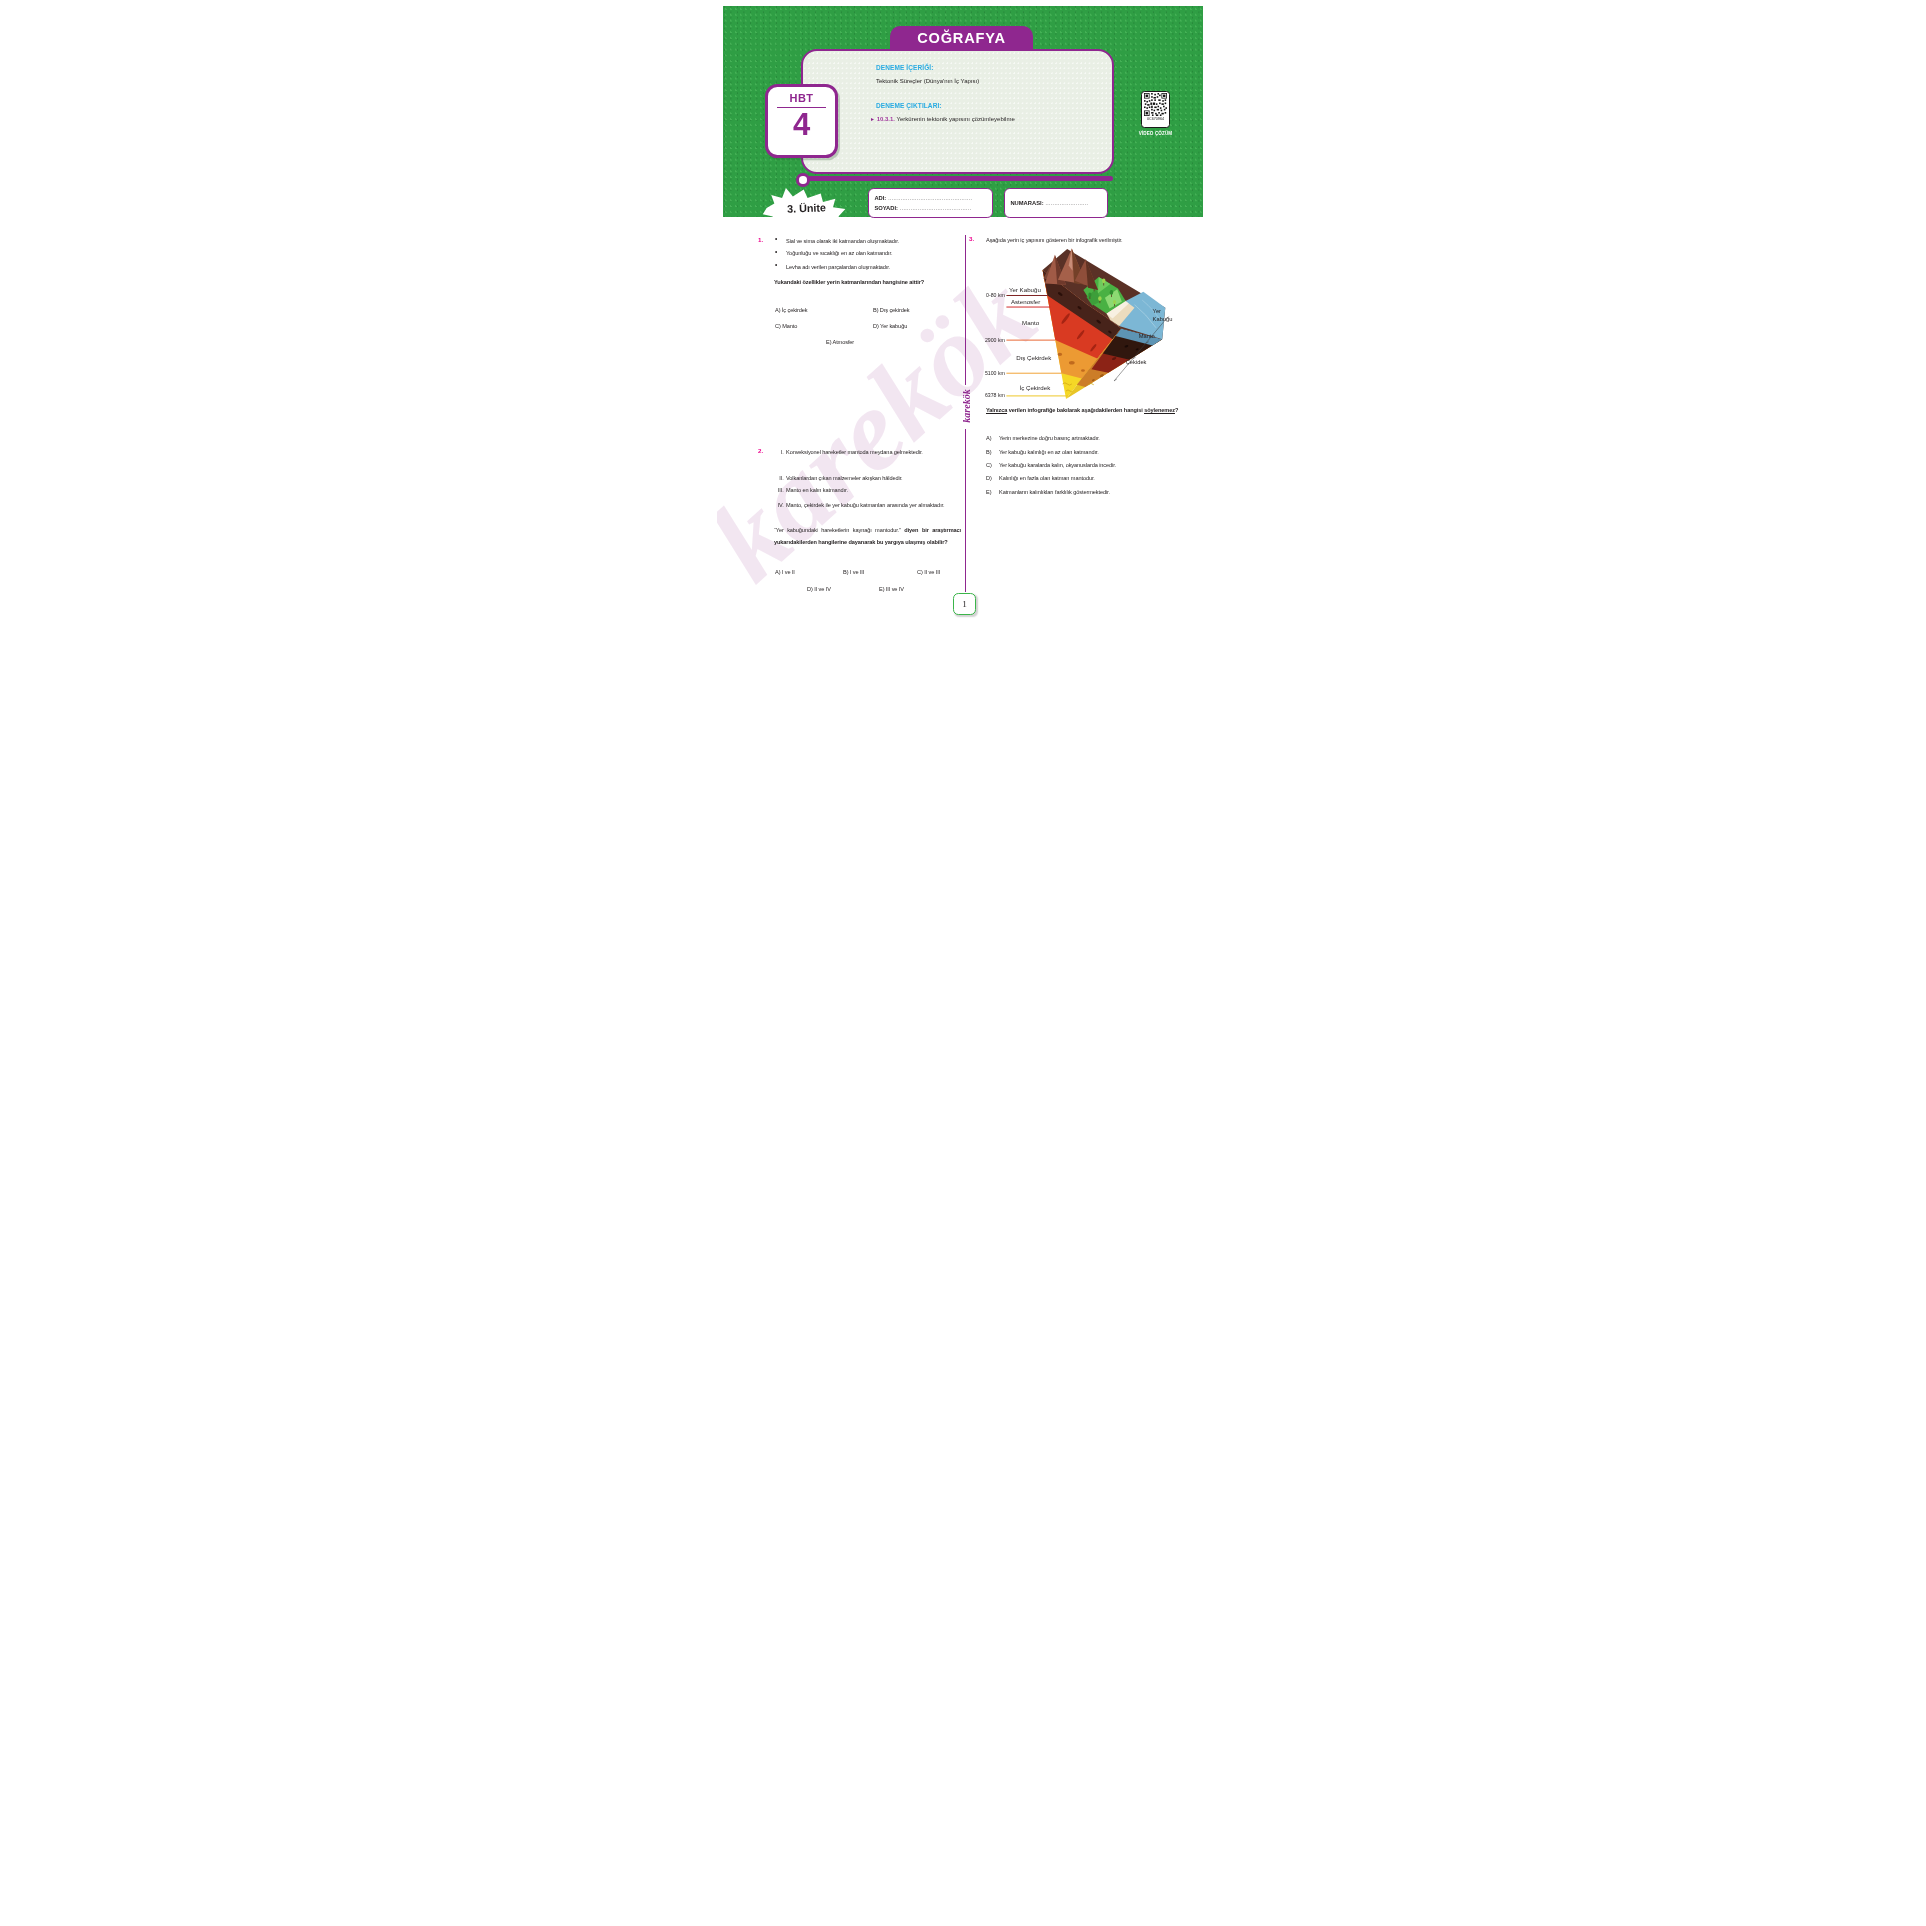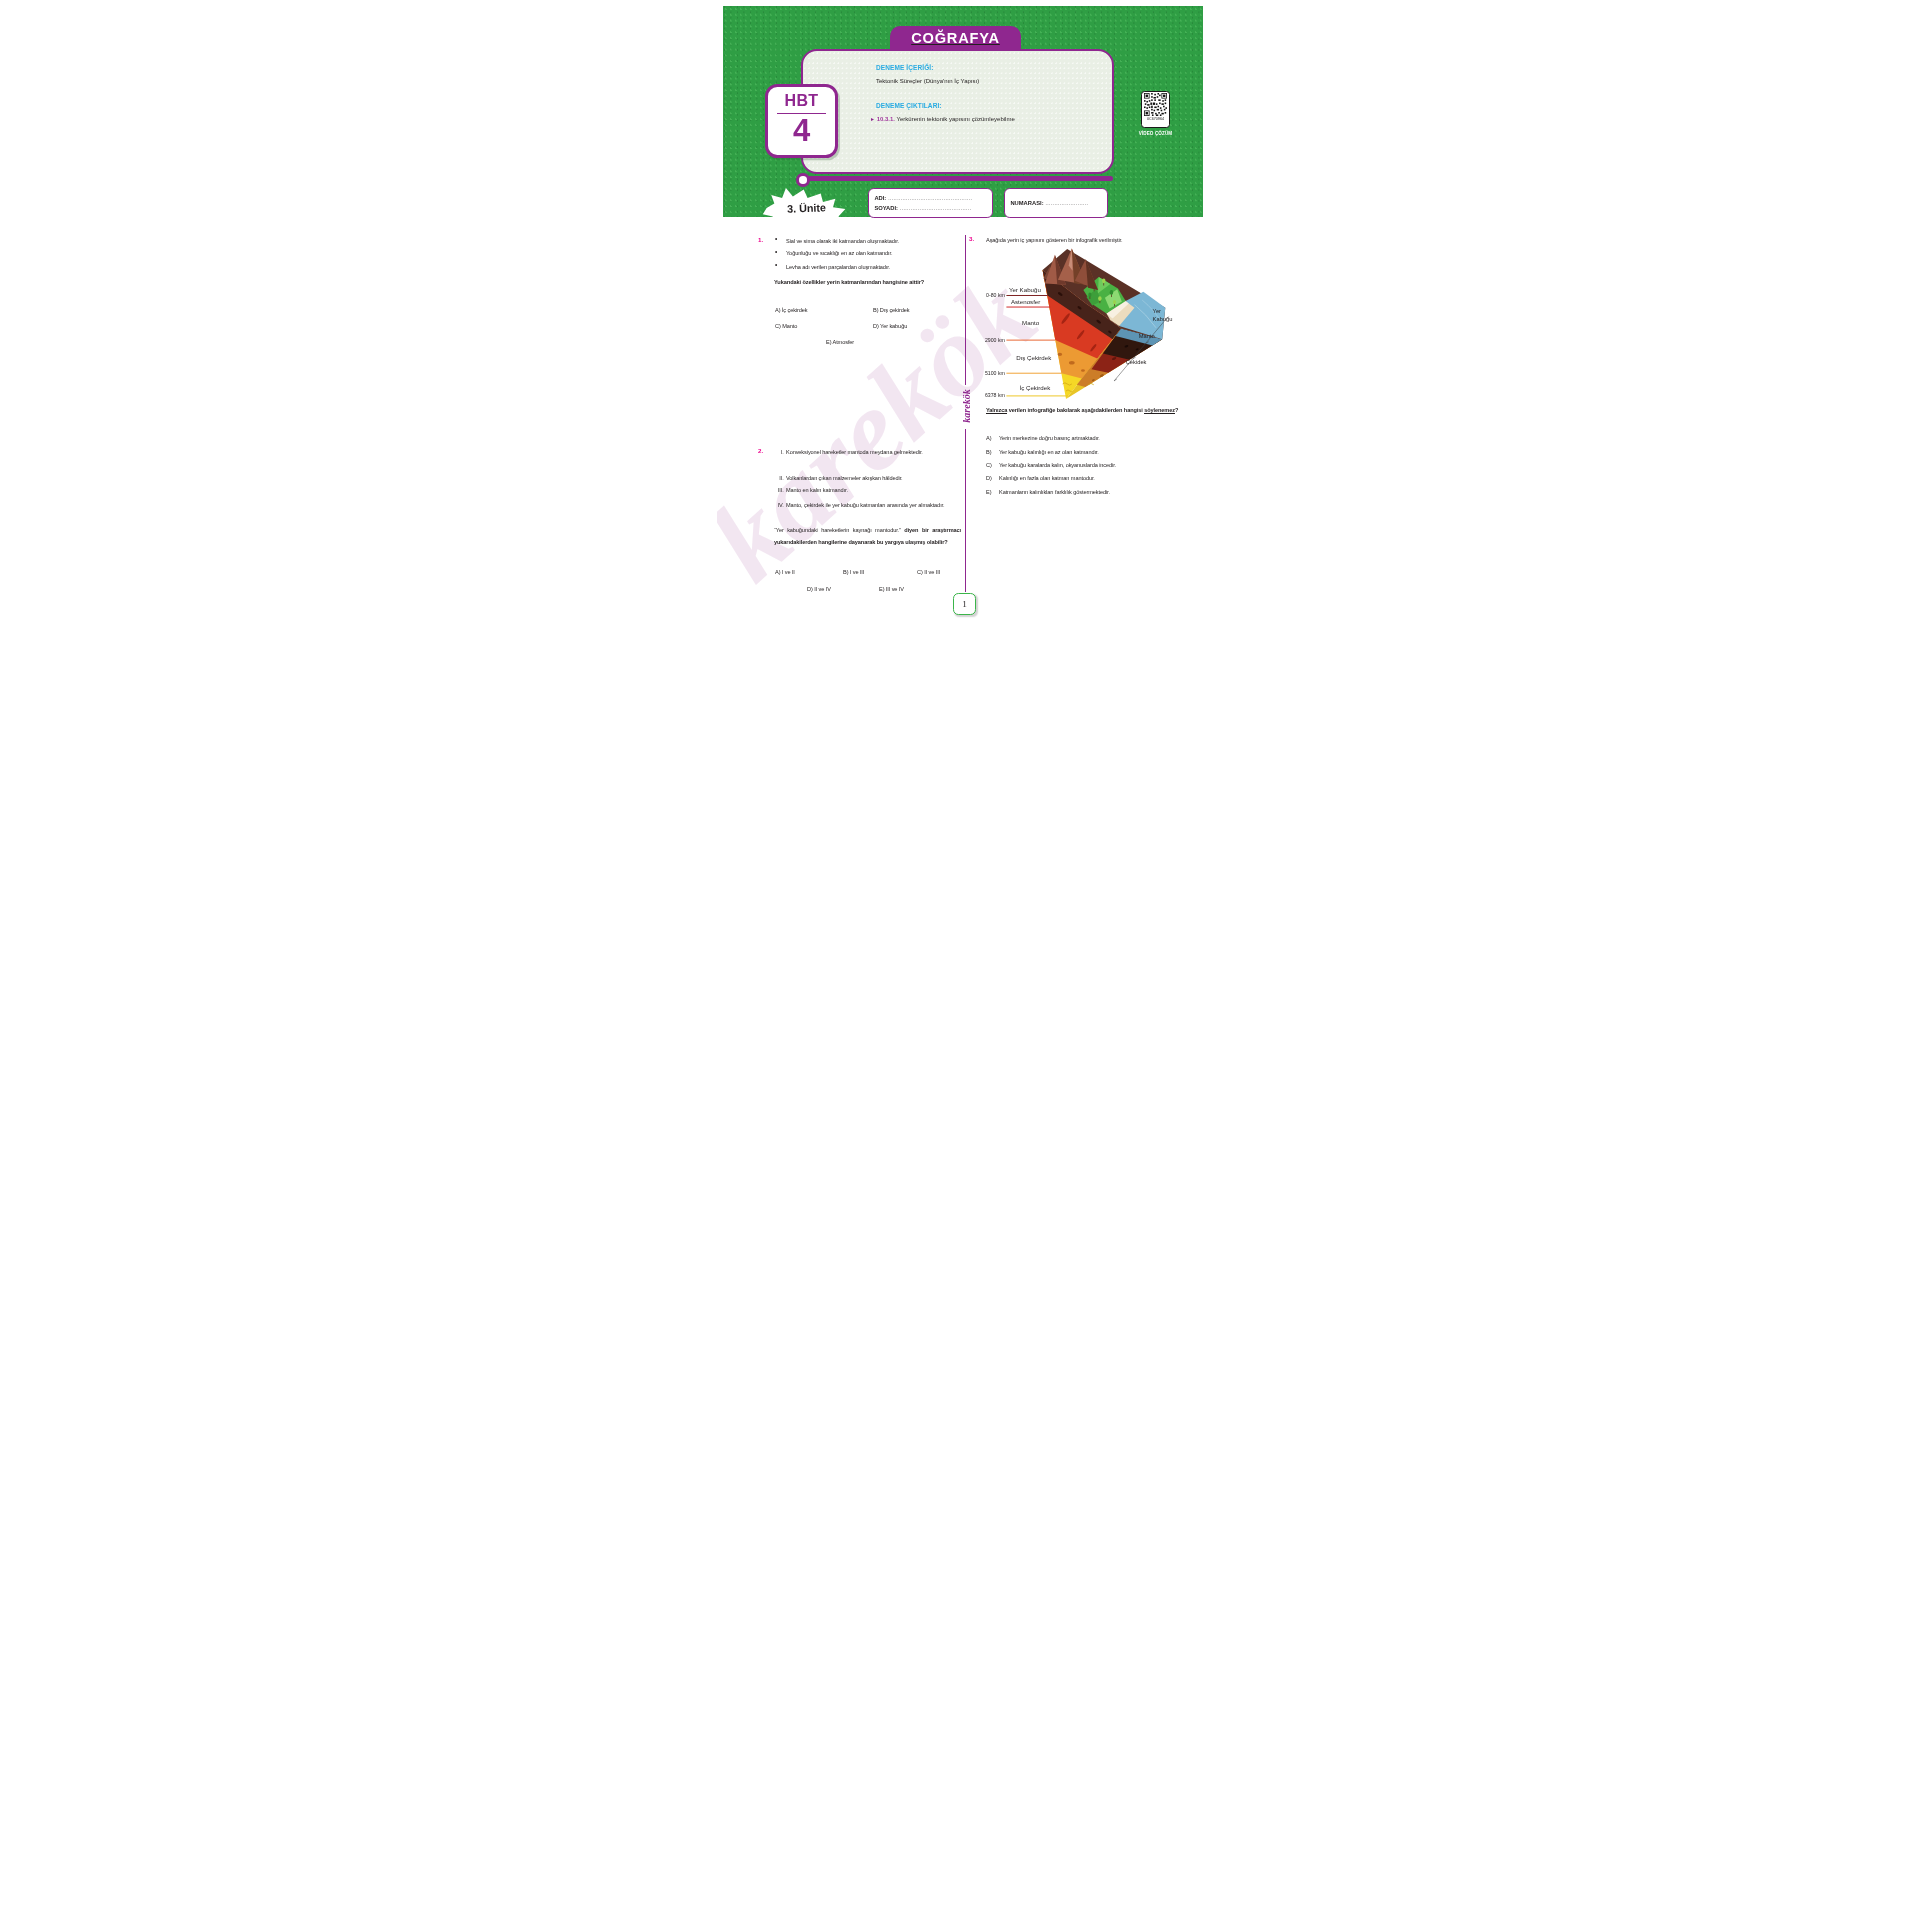--- a/index.html
+++ b/index.html
@@ -7,36 +7,36 @@
   body { font-family:"Liberation Sans", sans-serif; color:#231f20; }
   .page { position:relative; width:492px; height:628px; background:#ffffff; overflow:hidden; margin:0 auto; }
 
   
   .green-bg { position:absolute; left:5.8px; top:6.2px; width:480px; height:211px;
     background-color:#2f9e44;
     background-image:
       radial-gradient(1.5px 1.9px at 2.7px 3.1px, #45b156 58%, transparent 62%),
       radial-gradient(1.2px 1.5px at 1.2px 1.2px, #27893a 58%, transparent 62%);
     background-size:5px 5.8px, 6.5px 5.4px; }
-  .banner { position:absolute; left:173px; top:26px; width:131px; height:23px;
-    background:#8f278f; border-radius:10px 10px 0 0; display:flex; align-items:center; justify-content:center; z-index:4;text-decoration:underline; }
+  .banner { position:absolute; left:173px; top:26px; width:143px; height:23px;
+    background:#8f278f; border-radius:10px 10px 0 0; display:flex; align-items:center; justify-content:center; z-index:4; }
   .banner span { color:#fff; font-size:14.6px; font-weight:800; letter-spacing:0.8px; }
   .content-box { position:absolute; left:84px; top:49px; width:313px; height:125px;
     background-color:#e9efe5;
     background-image:radial-gradient(1.2px 1.5px at 1.9px 2.3px, rgba(255,255,255,.65) 55%, transparent 60%);
     background-size:4.2px 5px;
     border:2.3px solid #8f278f; border-radius:16px; z-index:3; }
   .h-cyan { position:absolute; font-size:6.5px; font-weight:800; color:#29abe2; letter-spacing:0.1px; z-index:5; }
   .h-black { position:absolute; font-size:6px; color:#231f20; z-index:5; }
   .outcome-arrow { color:#8f278f; font-size:5px; }
   .outcome-code { color:#a23a9e; font-weight:800; }
   .hbt-badge { position:absolute; left:48px; top:84px; width:73px; height:74px; background:#fff;
     border:3.1px solid #8f278f; border-radius:12.3px; z-index:6; display:flex; flex-direction:column; align-items:center;
     box-shadow:1.9px 2.3px 0 rgba(40,90,45,.25); }
-  .hbt-top { font-size:16px; font-weight:800; color:#8f278f; margin-top:5.4px; letter-spacing:0.4px; }
+  .hbt-top { font-size:11px; font-weight:800; color:#8f278f; margin-top:5.4px; letter-spacing:0.4px; }
   .hbt-line { width:49px; height:1.5px; background:#8f278f; margin-top:2.3px; }
   .hbt-num { font-size:31px; font-weight:800; color:#8f278f; line-height:1.0; margin-top:0.8px; }
   .qr-box { position:absolute; left:424px; top:91px; width:29px; height:37px; background:#fff;
     border:1.5px solid #1a1a1a; border-radius:3.5px; z-index:5; display:flex; flex-direction:column; align-items:center; }
   .qr-box svg { margin-top:1.2px; }
   .qr-code { font-size:3.7px; color:#1a1a1a; margin-top:0.4px; }
   .qr-caption { position:absolute; left:418px; top:131px; width:41px; text-align:center; color:#fff;
     font-size:4.6px; font-weight:800; z-index:5; letter-spacing:0.1px; }
   .ring { position:absolute; left:79px; top:173px; width:13.5px; height:13.5px; border:3.1px solid #8f278f;
     background:#fff; border-radius:50%; z-index:6; }

